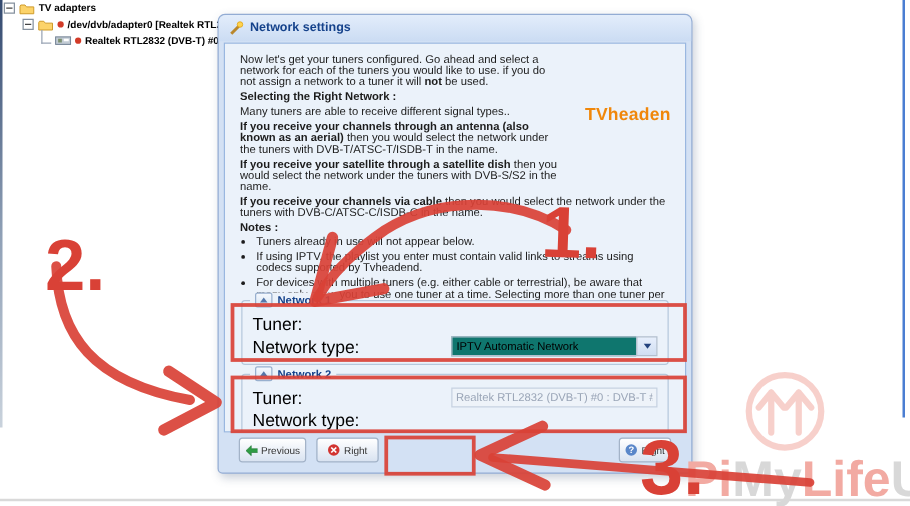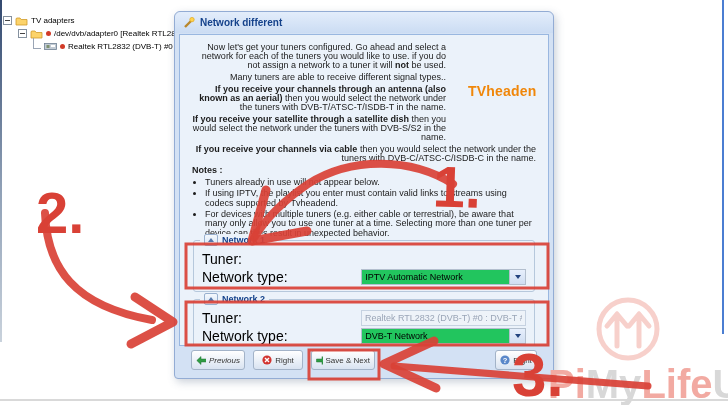--- a/index.html
+++ b/index.html
@@ -6,21 +6,21 @@
   html,body { margin:0; padding:0; width:728px; height:405px; overflow:hidden;
               background:#fff; font-family:"Liberation Sans", sans-serif; position:relative; }
 
   
   .edge-left  { position:absolute; left:0; top:0; width:2px; height:342px; z-index:2;
                 background:linear-gradient(#33496f,#8fa0b6 55%,#c9d2dc); }
   .edge-right { position:absolute; left:722px; top:0; width:2px; height:334px; z-index:2; background:#4b7ed2; }
   .edge-bottom{ position:absolute; left:0; top:399px; width:728px; height:2px; z-index:2; background:#d9d9d9; }
 
   
-  .tree { position:absolute; left:3px; top:14px; z-index:1; font-size:8px; color:#000; white-space:nowrap; }
+  .tree { position:absolute; left:3px; top:0; z-index:1; font-size:8px; color:#000; white-space:nowrap;font-weight:bold; }
   .tree-row { display:flex; align-items:center; height:13px; gap:3px; }
   .indent1 { padding-left:15px; } .indent2 { padding-left:30px; }
   .minusbox { width:9px; height:9px; border:1px solid #85919f; background:#fff; position:relative; flex:0 0 auto; }
   .minusbox::after { content:""; position:absolute; left:1px; top:3px; width:5px; height:1px; background:#444; }
   .elbow { width:8px; height:11px; border-left:1px solid #9aa5b5; border-bottom:1px solid #9aa5b5; margin-top:-6px; flex:0 0 auto; }
   .dot { width:5px; height:5px; border-radius:50%; background:#d23b28; flex:0 0 auto; }
   .ticon { flex:0 0 auto; display:inline-flex; }
 
   
   .win { position:absolute; left:174px; top:11px; width:380px; height:368px; z-index:10;
@@ -29,21 +29,21 @@
   .win-header { height:21px; display:flex; align-items:center; gap:5px; padding:0 7px;
                 background:linear-gradient(#e3edfb,#cbdcf3); border-radius:6px 6px 0 0; }
   .win-title { font-size:10px; font-weight:bold; color:#15428b; }
   .win-body { position:absolute; left:4px; right:4px; top:22px; bottom:32px;
               background:#ebf2fa; border:1px solid #99b7e0; padding:8px 12px; overflow:hidden; }
   .win-footer { position:absolute; left:4px; right:4px; bottom:4px; height:28px;
                 display:flex; align-items:center; padding-left:12px; }
 
   
   .text-area { height:197px; overflow:hidden; font-size:9px; line-height:9.2px; color:#1c1c1c; }
-  .text-area p { margin:0 0 2.5px;text-align:right; }
+  .text-area p { margin:0 0 2.5px; }
   .text-area .hd { font-weight:bold; margin:2px 0 2.5px; }
   .notes-list { margin:1px 0 0 13px; padding:0; }
   .notes-list li { margin:0 0 2.5px; }
   .logo-box { float:right; width:84px; height:96px; margin:0 0 3px 6px;
               display:flex; flex-direction:row; align-items:center;gap:16px; }
   .logo-text { font-size:14px; font-weight:bold; color:#f0870a; letter-spacing:.2px; margin-top:1px; }
 
   
   .fs { position:relative; border:1px solid #b6c8dc; border-radius:3px; margin:0 1px; padding:10px 8px 6px; }
   .fs + .fs { margin-top:7px; }
@@ -52,30 +52,30 @@
   .toggle-btn { width:14px; height:12px; border:1px solid #98b0cf; border-radius:2px;
                 background:linear-gradient(#f4f8fd,#d9e6f5); display:flex; align-items:center; justify-content:center; }
   .tri-up { width:0; height:0; border-left:3px solid transparent; border-right:3px solid transparent; border-bottom:4px solid #5577aa; }
   .frow { display:flex; align-items:center; height:16px; }
   .frow + .frow { margin-top:2px; }
   .frow label { width:170px; font-size:14px; color:#000; }
   .tfield { width:176px; height:16px; font-size:9px; font-family:inherit; padding:0 3px;
             border:1px solid #c6d2e1; background:#eef3f9; color:#9aa5b7; }
   .combo { display:flex; width:176px; }
   .combo input { flex:1; min-width:0; height:16px; font-size:9px; font-family:inherit; padding:0 3px;
-                 border:1px solid #b3bfce; border-right:none; background:#22c55e; color:#000; }
+                 border:1px solid #b3bfce; border-right:none; background:#0f766e; color:#000; }
   .trigger { width:17px; height:16px; border:1px solid #b3bfce; background:linear-gradient(#e7effc,#d0def2);
              display:flex; align-items:center; justify-content:center; }
   .tri-down { width:0; height:0; border-left:3.5px solid transparent; border-right:3.5px solid transparent; border-top:4.5px solid #23437e; }
 
   
   .btn { height:20px; display:inline-flex; align-items:center; justify-content:center; gap:3px;
          font-size:8px; color:#333; background:linear-gradient(#ffffff,#d9e3f1);
          border:1px solid #a3b3c8; border-radius:3px; padding:0 4px; white-space:nowrap; }
-  .btn-prev { width:54px;font-style:italic; } .btn-cancel { width:50px; margin-left:8px; } .btn-save { width:64px; margin-left:8px; }
+  .btn-prev { width:54px; } .btn-cancel { width:50px; margin-left:8px; } .btn-save { width:64px; margin-left:8px; }
   .btn-help { width:42px; margin-left:auto; margin-right:12px; }
 
   
   .wm { position:absolute; z-index:15; pointer-events:none; }
   .wm-text { left:548px; top:362px; font-size:40px; font-weight:bold; white-space:nowrap; letter-spacing:0; }
   .wm-pink { color:#f2aaa2; } .wm-gray { color:#d8d8d8; }
   .wm-logo { left:588px; top:294px; }
 
   
   .anno-svg { position:absolute; left:0; top:0; z-index:20; pointer-events:none; }
@@ -127,39 +127,40 @@
 </div>
 
 <div class="win">
   <div class="win-header">
     <span style="display:inline-flex">
       <svg width="13" height="13">
           <line x1="3" y1="11" x2="9" y2="5" stroke="#b9872c" stroke-width="2.4"></line>
           <circle cx="10" cy="3.6" r="2.2" fill="#ffd34f" stroke="#e3a818" stroke-width="0.7"></circle>
         </svg>
     </span>
-    <span class="win-title">Network different</span>
+    <span class="win-title">Network settings</span>
   </div>
 
   <div class="win-body">
     <div class="text-area">
       <div class="logo-box">
         <svg width="70" height="70" viewBox="-50 -50 100 100">
           <g fill="#1badea">
             <path d="M 0 -44 L 20 -24 L 20 -11 L 0 -31 L -20 -11 L -20 -24 Z"></path>
             <path d="M 0 -44 L 20 -24 L 20 -11 L 0 -31 L -20 -11 L -20 -24 Z" transform="rotate(90)"></path>
             <path d="M 0 -44 L 20 -24 L 20 -11 L 0 -31 L -20 -11 L -20 -24 Z" transform="rotate(180)"></path>
             <path d="M 0 -44 L 20 -24 L 20 -11 L 0 -31 L -20 -11 L -20 -24 Z" transform="rotate(270)"></path>
           </g>
           <rect x="-12" y="-12" width="24" height="24" fill="#f0870a" transform="rotate(45)"></rect>
         </svg>
         <span class="logo-text">TVheadend</span>
       </div>
 
       <p><span>Now let's get your tuners configured. Go ahead and select a network for each of the tuners you would like to use. if you do not assign a network to a tuner it will </span><b>not</b><span> be used.</span></p>
+      <div class="hd">Selecting the Right Network :</div>
       <p>Many tuners are able to receive different signal types..</p>
       <p><b>If you receive your channels through an antenna (also known as an aerial)</b><span> then you would select the network under the tuners with DVB-T/ATSC-T/ISDB-T in the name.</span></p>
       <p><b>If you receive your satellite through a satellite dish</b><span> then you would select the network under the tuners with DVB-S/S2 in the name.</span></p>
       <p><b>If you receive your channels via cable</b><span> then you would select the network under the tuners with DVB-C/ATSC-C/ISDB-C in the name.</span></p>
       <div class="hd">Notes :</div>
       <ul class="notes-list">
         <li>Tuners already in use will not appear below.</li>
         <li>If using IPTV, the playlist you enter must contain valid links to streams using codecs supported by Tvheadend.</li>
         <li>For devices with multiple tuners (e.g. either cable or terrestrial), be aware that many only allow you to use one tuner at a time. Selecting more than one tuner per device can thus result in unexpected behavior.</li>
       </ul>
@@ -192,49 +193,37 @@
             <span class="tri-up"></span>
           </span>
         <span>Network 2</span>
       </div>
       <div class="frow">
         <label>Tuner:</label>
         <input class="tfield" readonly="" value="Realtek RTL2832 (DVB-T) #0 : DVB-T #0" style="">
       </div>
       <div class="frow">
         <label>Network type:</label>
-        <span class="combo">
-          <input readonly="" value="DVB-T Network" style="">
-          <span class="trigger">
-              <span class="tri-down"></span>
-            </span>
-        </span>
       </div>
     </div>
   </div>
 
   <div class="win-footer">
     <button class="btn btn-prev">
       <svg width="11" height="9">
           <path d="M5 0.5 L0.8 4.5 L5 8.5 L5 6 L10.5 6 L10.5 3 L5 3 Z" fill="#2f9c44" stroke="#1e7330" stroke-width="0.5"></path>
         </svg>
       <span>Previous</span>
     </button>
     <button class="btn btn-cancel">
       <svg width="10" height="10">
           <circle cx="5" cy="5" r="4.6" fill="#d23430"></circle>
           <path d="M3 3 L7 7 M7 3 L3 7" stroke="#fff" stroke-width="1.4"></path>
         </svg>
       <span>Right</span>
-    </button>
-    <button class="btn btn-save">
-      <svg width="11" height="9">
-          <path d="M6 0.5 L10.2 4.5 L6 8.5 L6 6 L0.5 6 L0.5 3 L6 3 Z" fill="#2f9c44" stroke="#1e7330" stroke-width="0.5"></path>
-        </svg>
-      <span>Save &amp; Next</span>
     </button>
     <button class="btn btn-help">
       <svg width="10" height="10">
           <circle cx="5" cy="5" r="4.6" fill="#5a87c9"></circle>
           <text x="5" y="7.6" text-anchor="middle" font-size="7.5" font-weight="bold" fill="#fff">?</text>
         </svg>
       <span>Right</span>
     </button>
   </div>
 </div>

